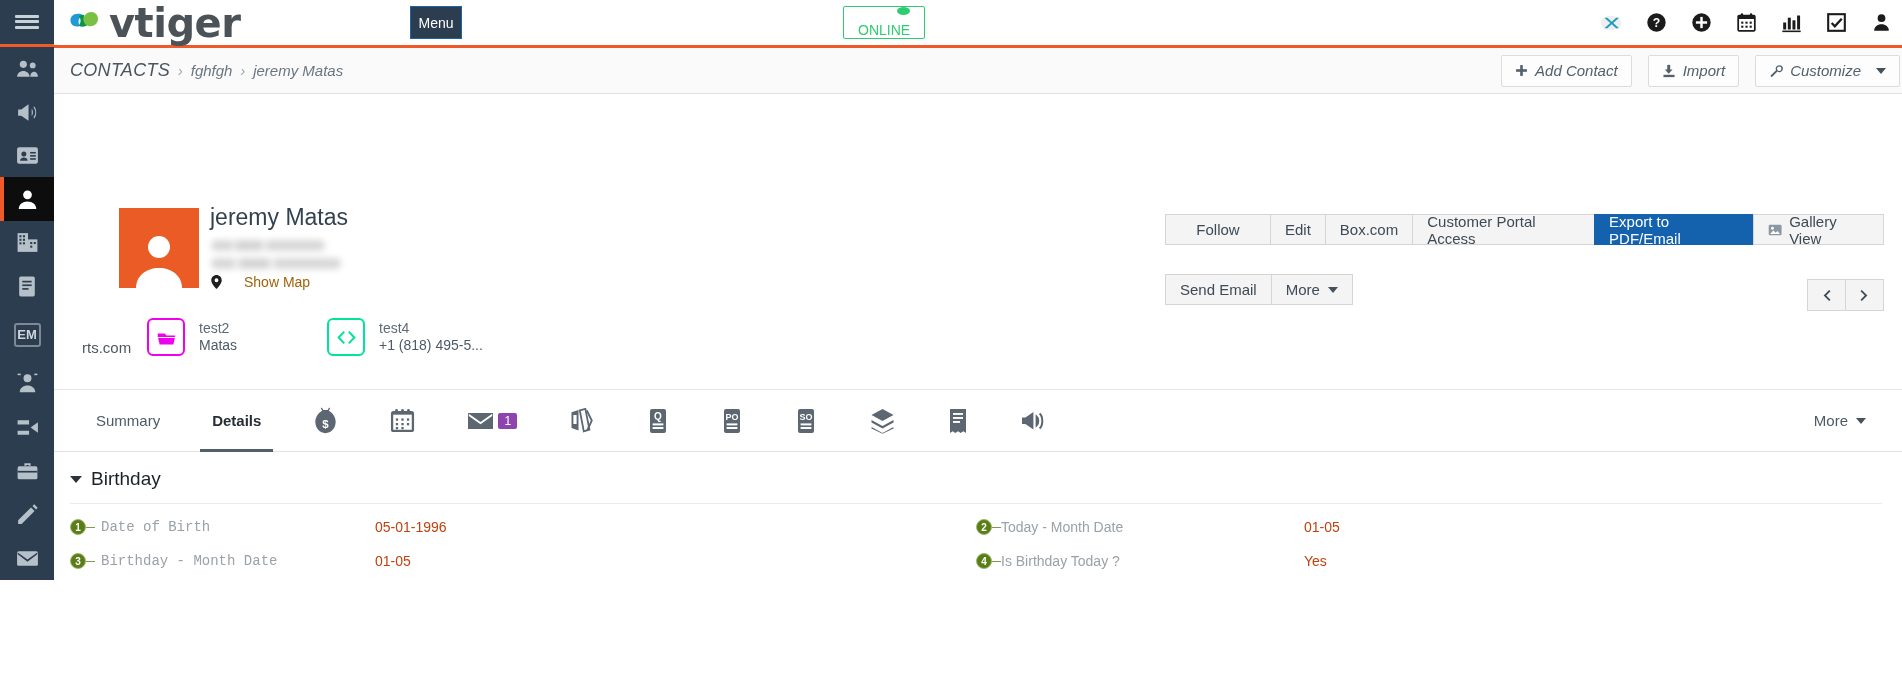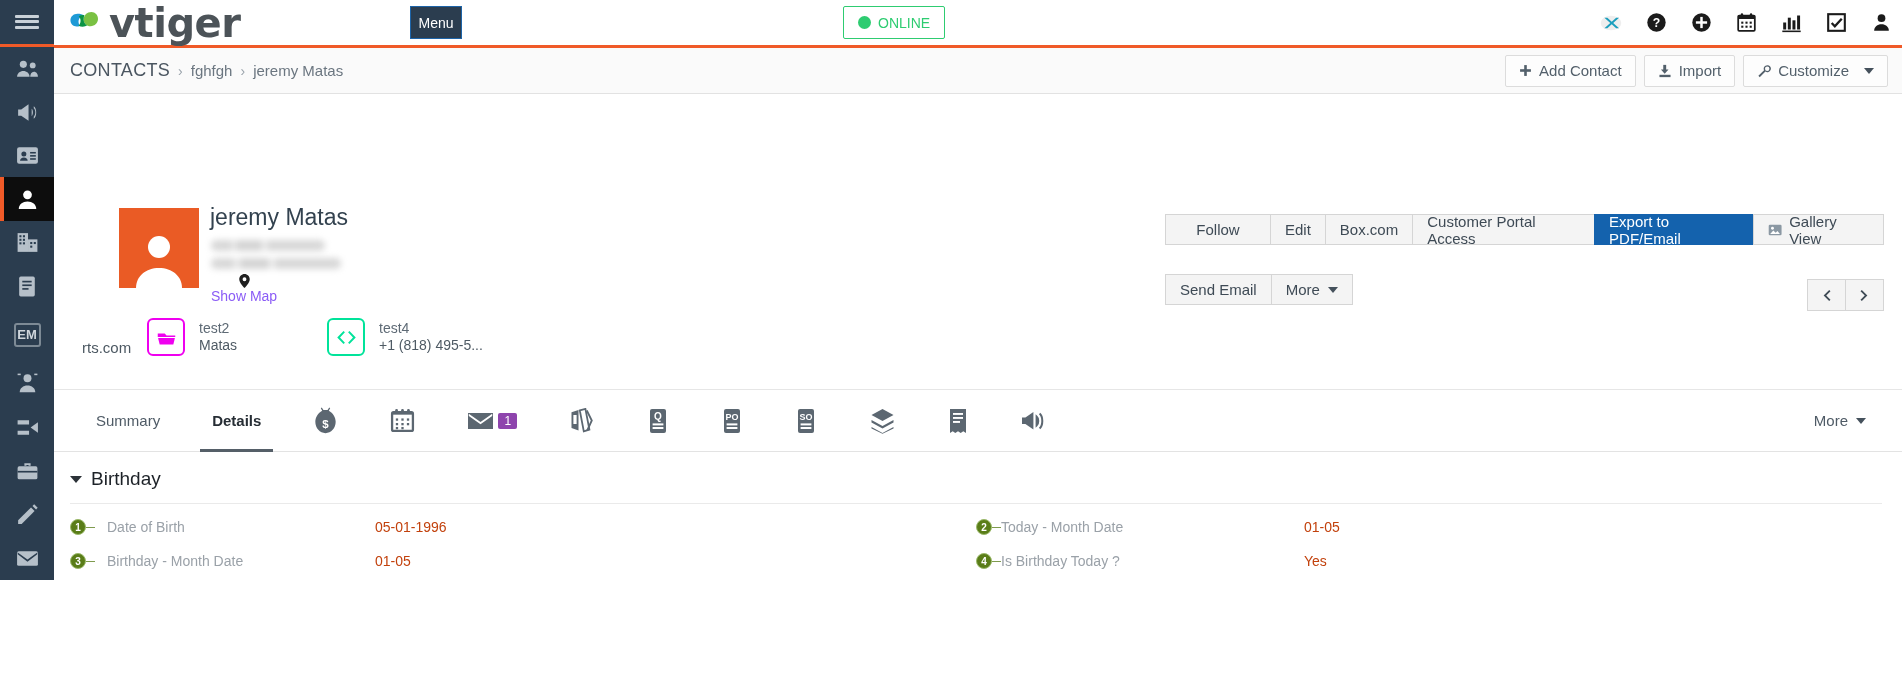--- a/index.html
+++ b/index.html
@@ -85,48 +85,49 @@
     font-size: 14px; color: #8d8d8d;
     font-family: "Liberation Sans", sans-serif;
     background: transparent;
   }
   .search-input::placeholder { color: #9b9b9b; }
   .search-caret { margin-right: 9px; width:17px;height:17px;}
   .online-btn {
     position:absolute; left: 789px; top: 6px;
     height: 33px; padding: 0 14px;
     border: 1px solid #2ecc71; border-radius: 2px;
-    display:flex; align-items:center; gap:7px;
-    color: #2ecc71; font-size: 14px; background:#fff;
+    display:flex; align-items:flex-end; gap:7px;
+    color: #2ecc71; font-size: 14px; background:#fff;flex-direction:column;
   }
   .online-dot { width: 13px; height:13px; border-radius:50%; background:#2ecc71; }
   .top-icons {
     position:absolute; right: 10px; top: 0; height:45px;
     display:flex; align-items:center; gap: 23px;
   }
   .top-icons .ti { width: 22px; height:22px; display:flex;align-items:center;justify-content:center;}
   .top-icons svg { fill: #1b1b1b; }
   .xicon { width:30px;height:24px; }
 
   
   .crumbbar {
     height: 46px; background: #fafafa;
     border-bottom: 1px solid #e2e2e2;
-    display:flex; align-items:center; padding: 0 14px 0 16px;
+    display:flex; align-items:center; padding: 0 2px 0 16px;
     flex: 0 0 46px;
+    font-style: italic;
   }
   .crumb-module {
     font-size: 18px; color: #4a5560; letter-spacing: .3px;
     font-family: "Liberation Sans Narrow","Liberation Sans",sans-serif;
     font-weight: 400;
   }
   .crumb-sep { color: #9aa3ab; margin: 0 8px; font-size: 14px; }
   .crumb-link { font-size: 15px; color: #6b7680; }
   .crumb-current { font-size: 15px; color: #6b7680; }
-  .crumb-actions { margin-left:auto; display:flex; gap: 8px; }
+  .crumb-actions { margin-left:auto; display:flex; gap: 16px; }
   .btn-out {
     height: 32px; padding: 0 13px;
     background: #fdfdfd; border: 1px solid #dcdcdc; border-radius: 2px;
     display:flex; align-items:center; gap: 7px;
     font-size: 15px; color: #53606b;
   }
   .btn-out svg { fill: #53606b; }
 
   
   .contact-head {
@@ -147,22 +148,22 @@
   .blurline {
     position:absolute; left: 157px;
     height: 11px; border-radius: 5px;
     background: linear-gradient(90deg,#d8d8d8 0 18%,#eee 18% 22%,#d4d4d4 22% 45%,#efefef 45% 49%,#d8d8d8 49% 100%);
     filter: blur(3px);
   }
   .blur1 { top: 146px; width: 114px; }
   .blur2 { top: 164px; width: 130px; }
   .showmap {
     position:absolute; left: 157px; top: 180px;
-    display:flex; align-items:center; gap:0;
-    font-size: 14px; color: #8b5cf6; flex-direction: column;
+    display:flex; align-items:center; gap:22px;
+    font-size: 14px; color: #a16207;
   }
   .showmap svg { width: 11px; height: 14px; fill:#1f1f1f; }
   .ghost-email {
     position:absolute; left: 28px; top: 245px;
     font-size: 15px; color: #4c5862;
   }
   .relcard {
     position:absolute; display:flex; align-items:center; gap: 14px;
   }
   .relcard.c1 { left: 93px; top: 224px; }
@@ -255,21 +256,21 @@
   .frow { display:flex; align-items:center; height: 34px; }
   .fnum {
     width: 16px; height: 16px; border-radius:50%;
     background: #5a7d18; color:#fff; font-size: 10px; font-weight:bold;
     display:flex;align-items:center;justify-content:center;
     border: 1px solid #9ab96a;
   }
   .fdash { width: 9px; height:1px; background:#7f9b4e; }
   .flabel { font-size: 14px; color: #9aa1a8; }
   .fvalue { font-size: 14px; color: #c2410c; }
-  .col-a .flabel { margin-left: 12px; }
+  .col-a .flabel { margin-left: 6px; font-family: Liberation Mono, monospace; }
   .col-a .fvalue { margin-left: auto; padding-left: 0; }
   .frow .fvalue { position:absolute; }
   .frow { position: relative; }
   .col-a .fvalue { left: 305px; }
   .col-b .fvalue { left: 328px; }
 </style>
 </head>
 <body>
 
 <div class="sidebar">

